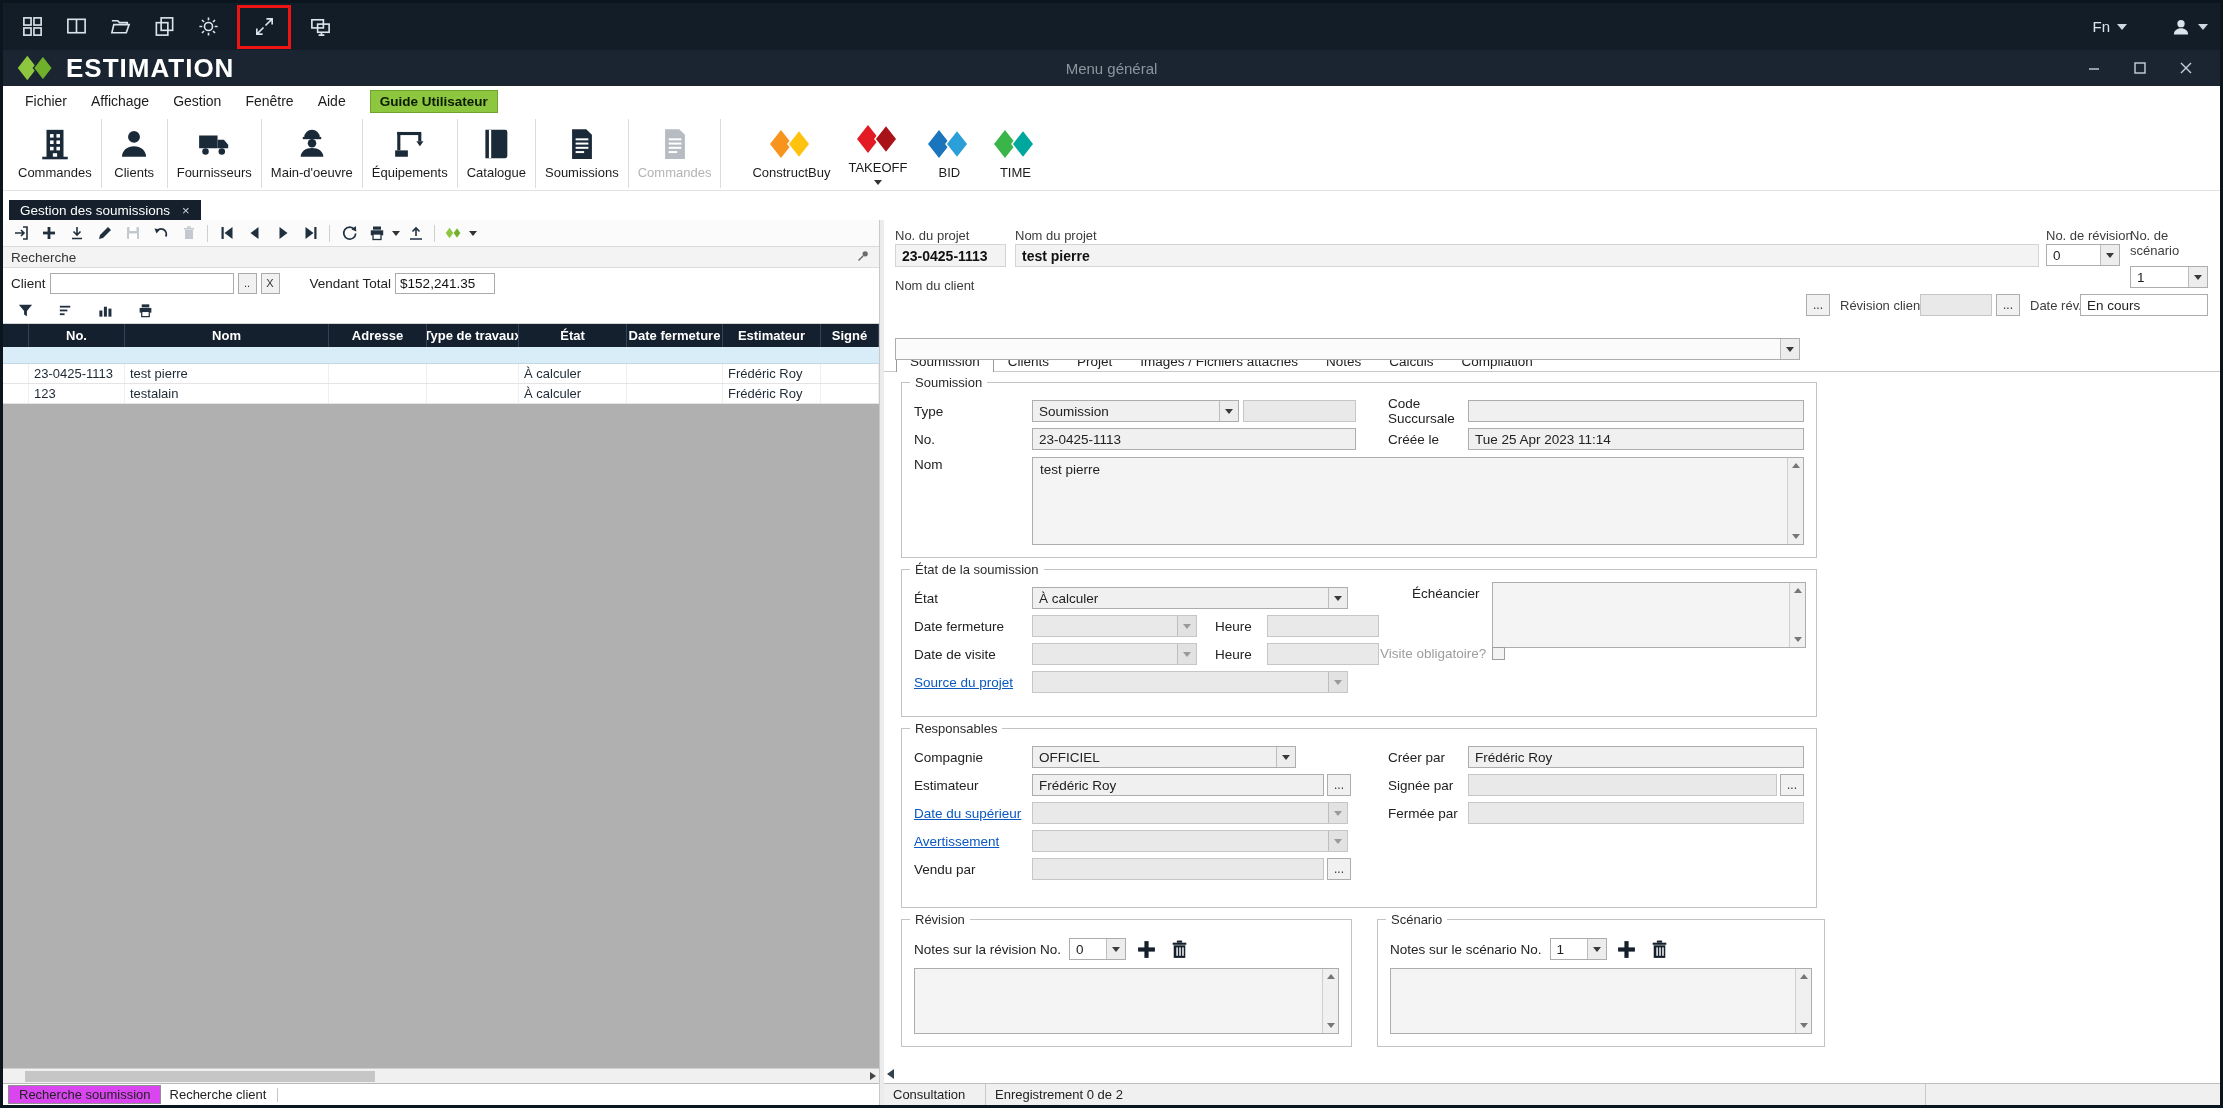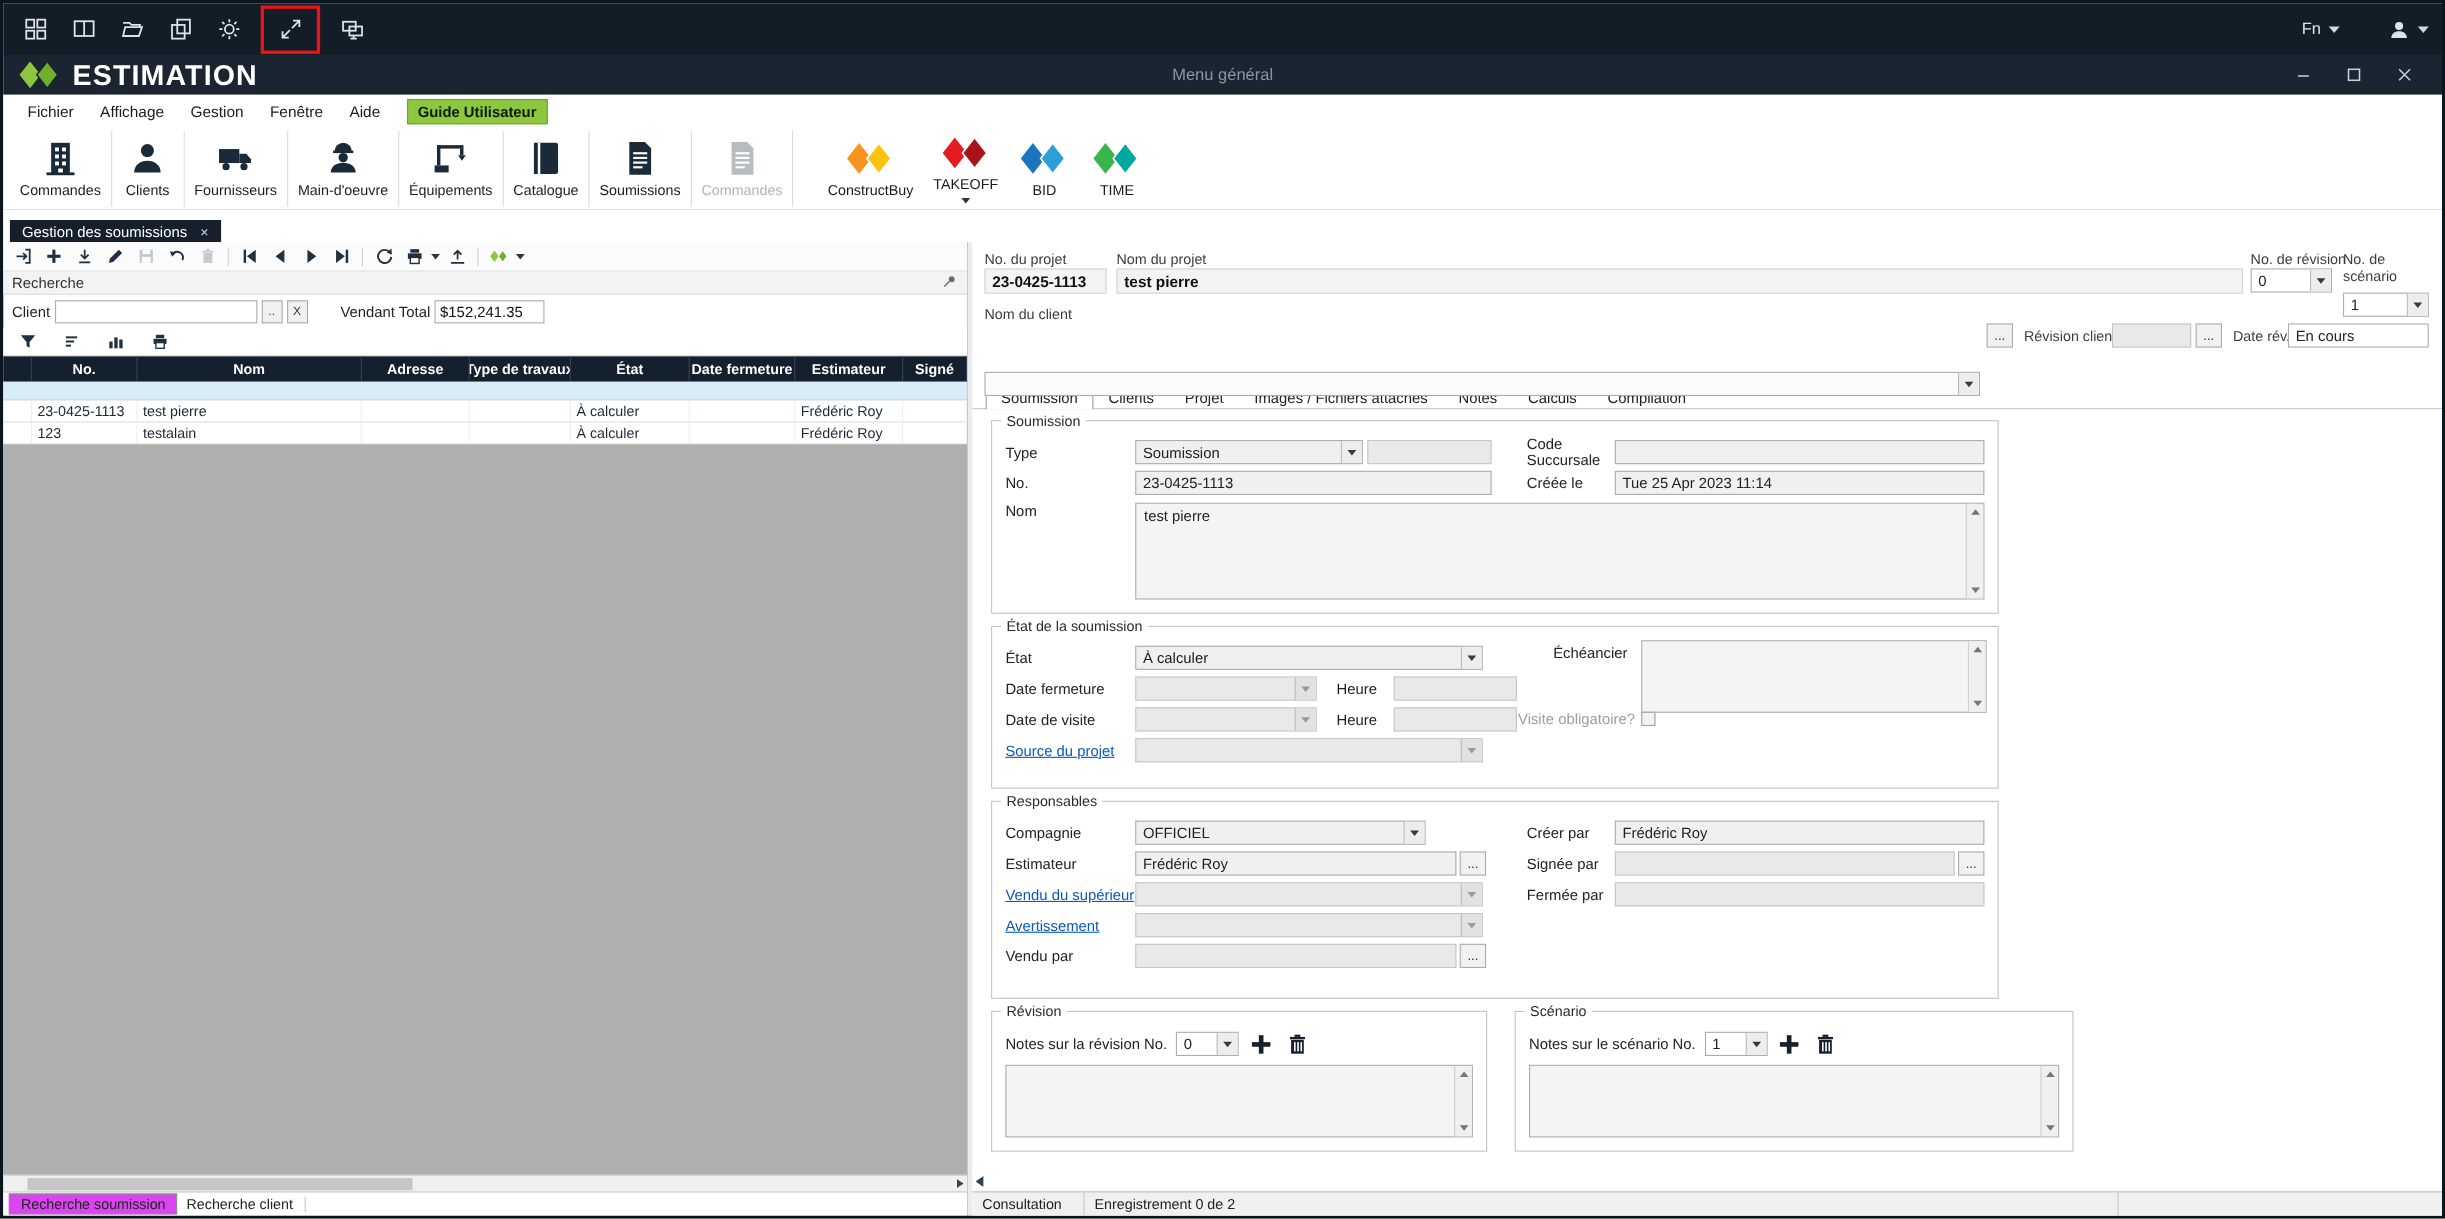--- a/index.html
+++ b/index.html
@@ -673,21 +673,21 @@
             <span class="lbl">Estimateur</span>
             <div class="fld ro" style="width:292px;">Frédéric Roy</div>
             <div class="ell-btn" style="margin-left:3px;">...</div>
             <div class="rblock">
               <span class="lbl2">Signée par</span>
               <div class="fld dis grow"></div>
               <div class="ell-btn" style="margin-left:3px;">...</div>
             </div>
           </div>
           <div class="frow">
-            <span class="link link-cell">Vendu du supérieur</span>
+            <span class="link link-cell">Date du supérieur</span>
             <div class="fld dis combo" style="width:316px;"></div>
             <div class="rblock">
               <span class="lbl2">Fermée par</span>
               <div class="fld dis grow"></div>
             </div>
           </div>
           <div class="frow">
             <span class="link link-cell">Avertissement</span>
             <div class="fld dis combo" style="width:316px;"></div>
           </div>
@@ -722,21 +722,21 @@
                 </div>
             </div>
             <div class="area" style="height:66px; margin-top:4px;">
               <span></span>
               <span class="sbar">
                   <i class="up"></i>
                   <i class="dn"></i>
                 </span>
             </div>
           </div>
-          <div class="gbox" style="width:508px; height:128px; margin-bottom:0;">
+          <div class="gbox" style="width:448px; height:128px; margin-bottom:0;">
             <span class="legend">Scénario</span>
             <div class="notes-row">
               <span class="notes-lbl">Notes sur le scénario No.</span>
               <div class="fld combo mini-combo">1</div>
               <div class="icon-btn">
                   <svg viewBox="0 0 20 20">
                     <rect x="8" y="2" width="4" height="16"></rect>
                     <rect x="2" y="8" width="16" height="4"></rect>
                   </svg>
                 </div>

